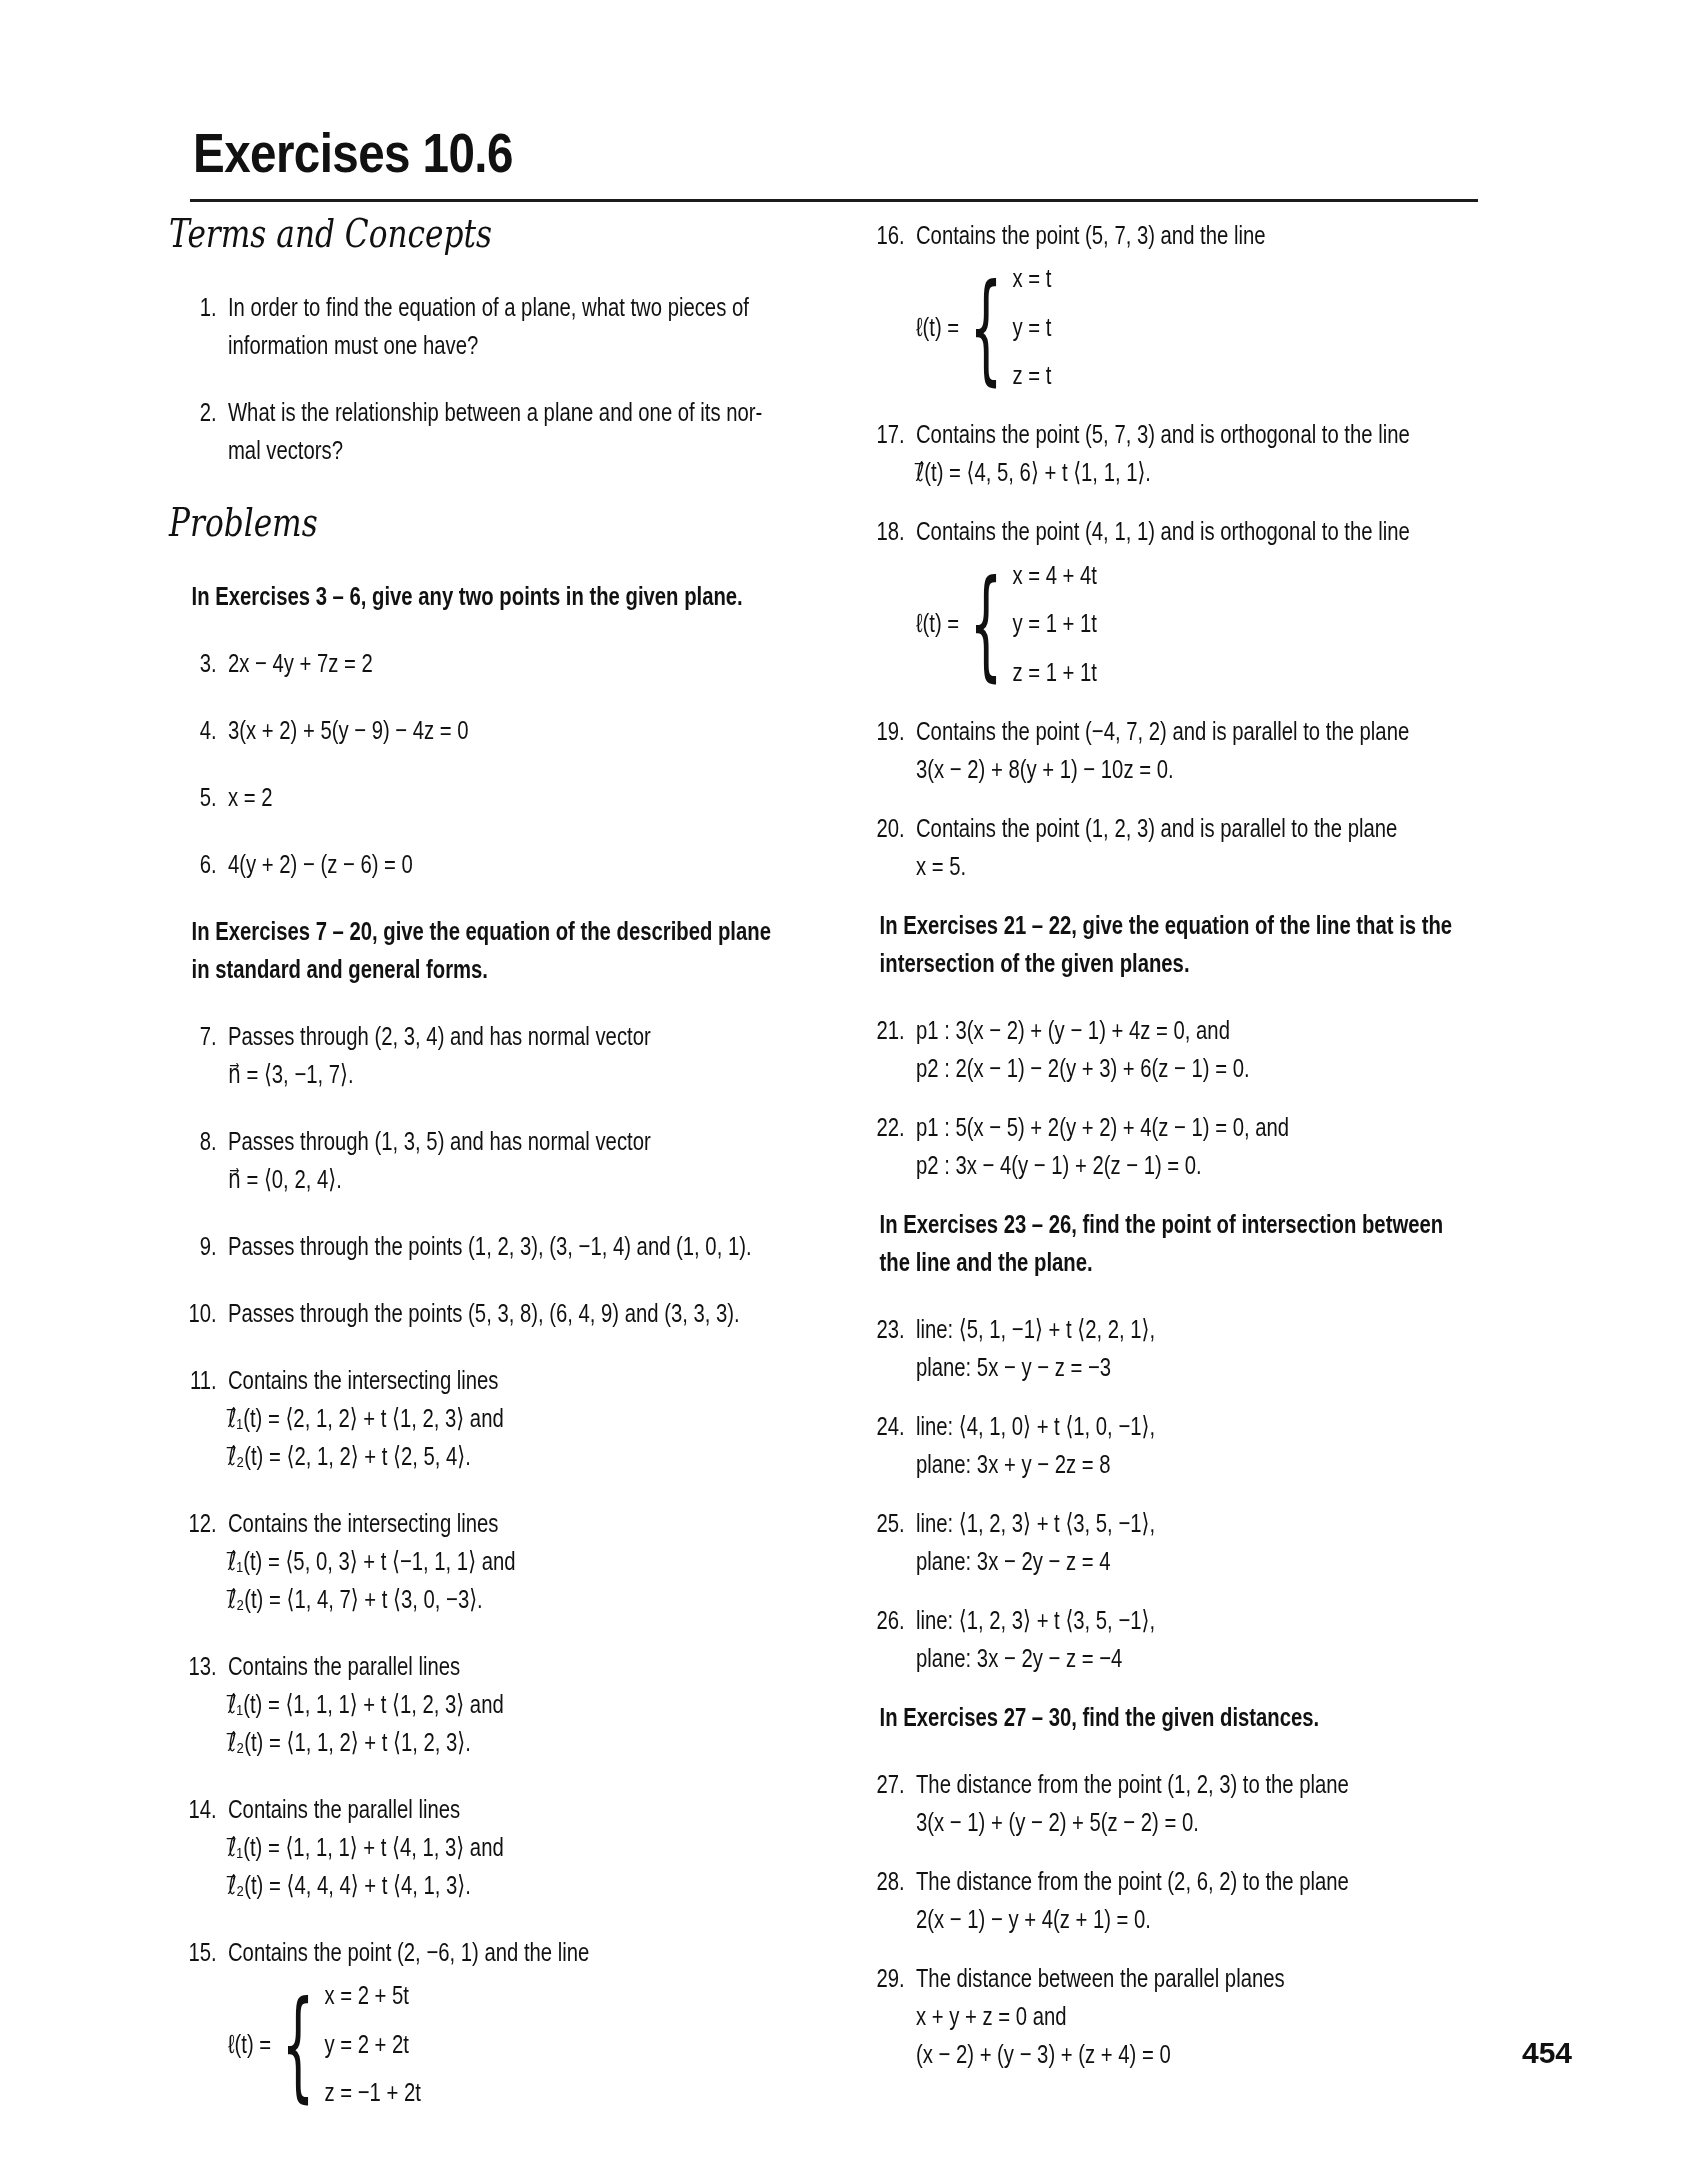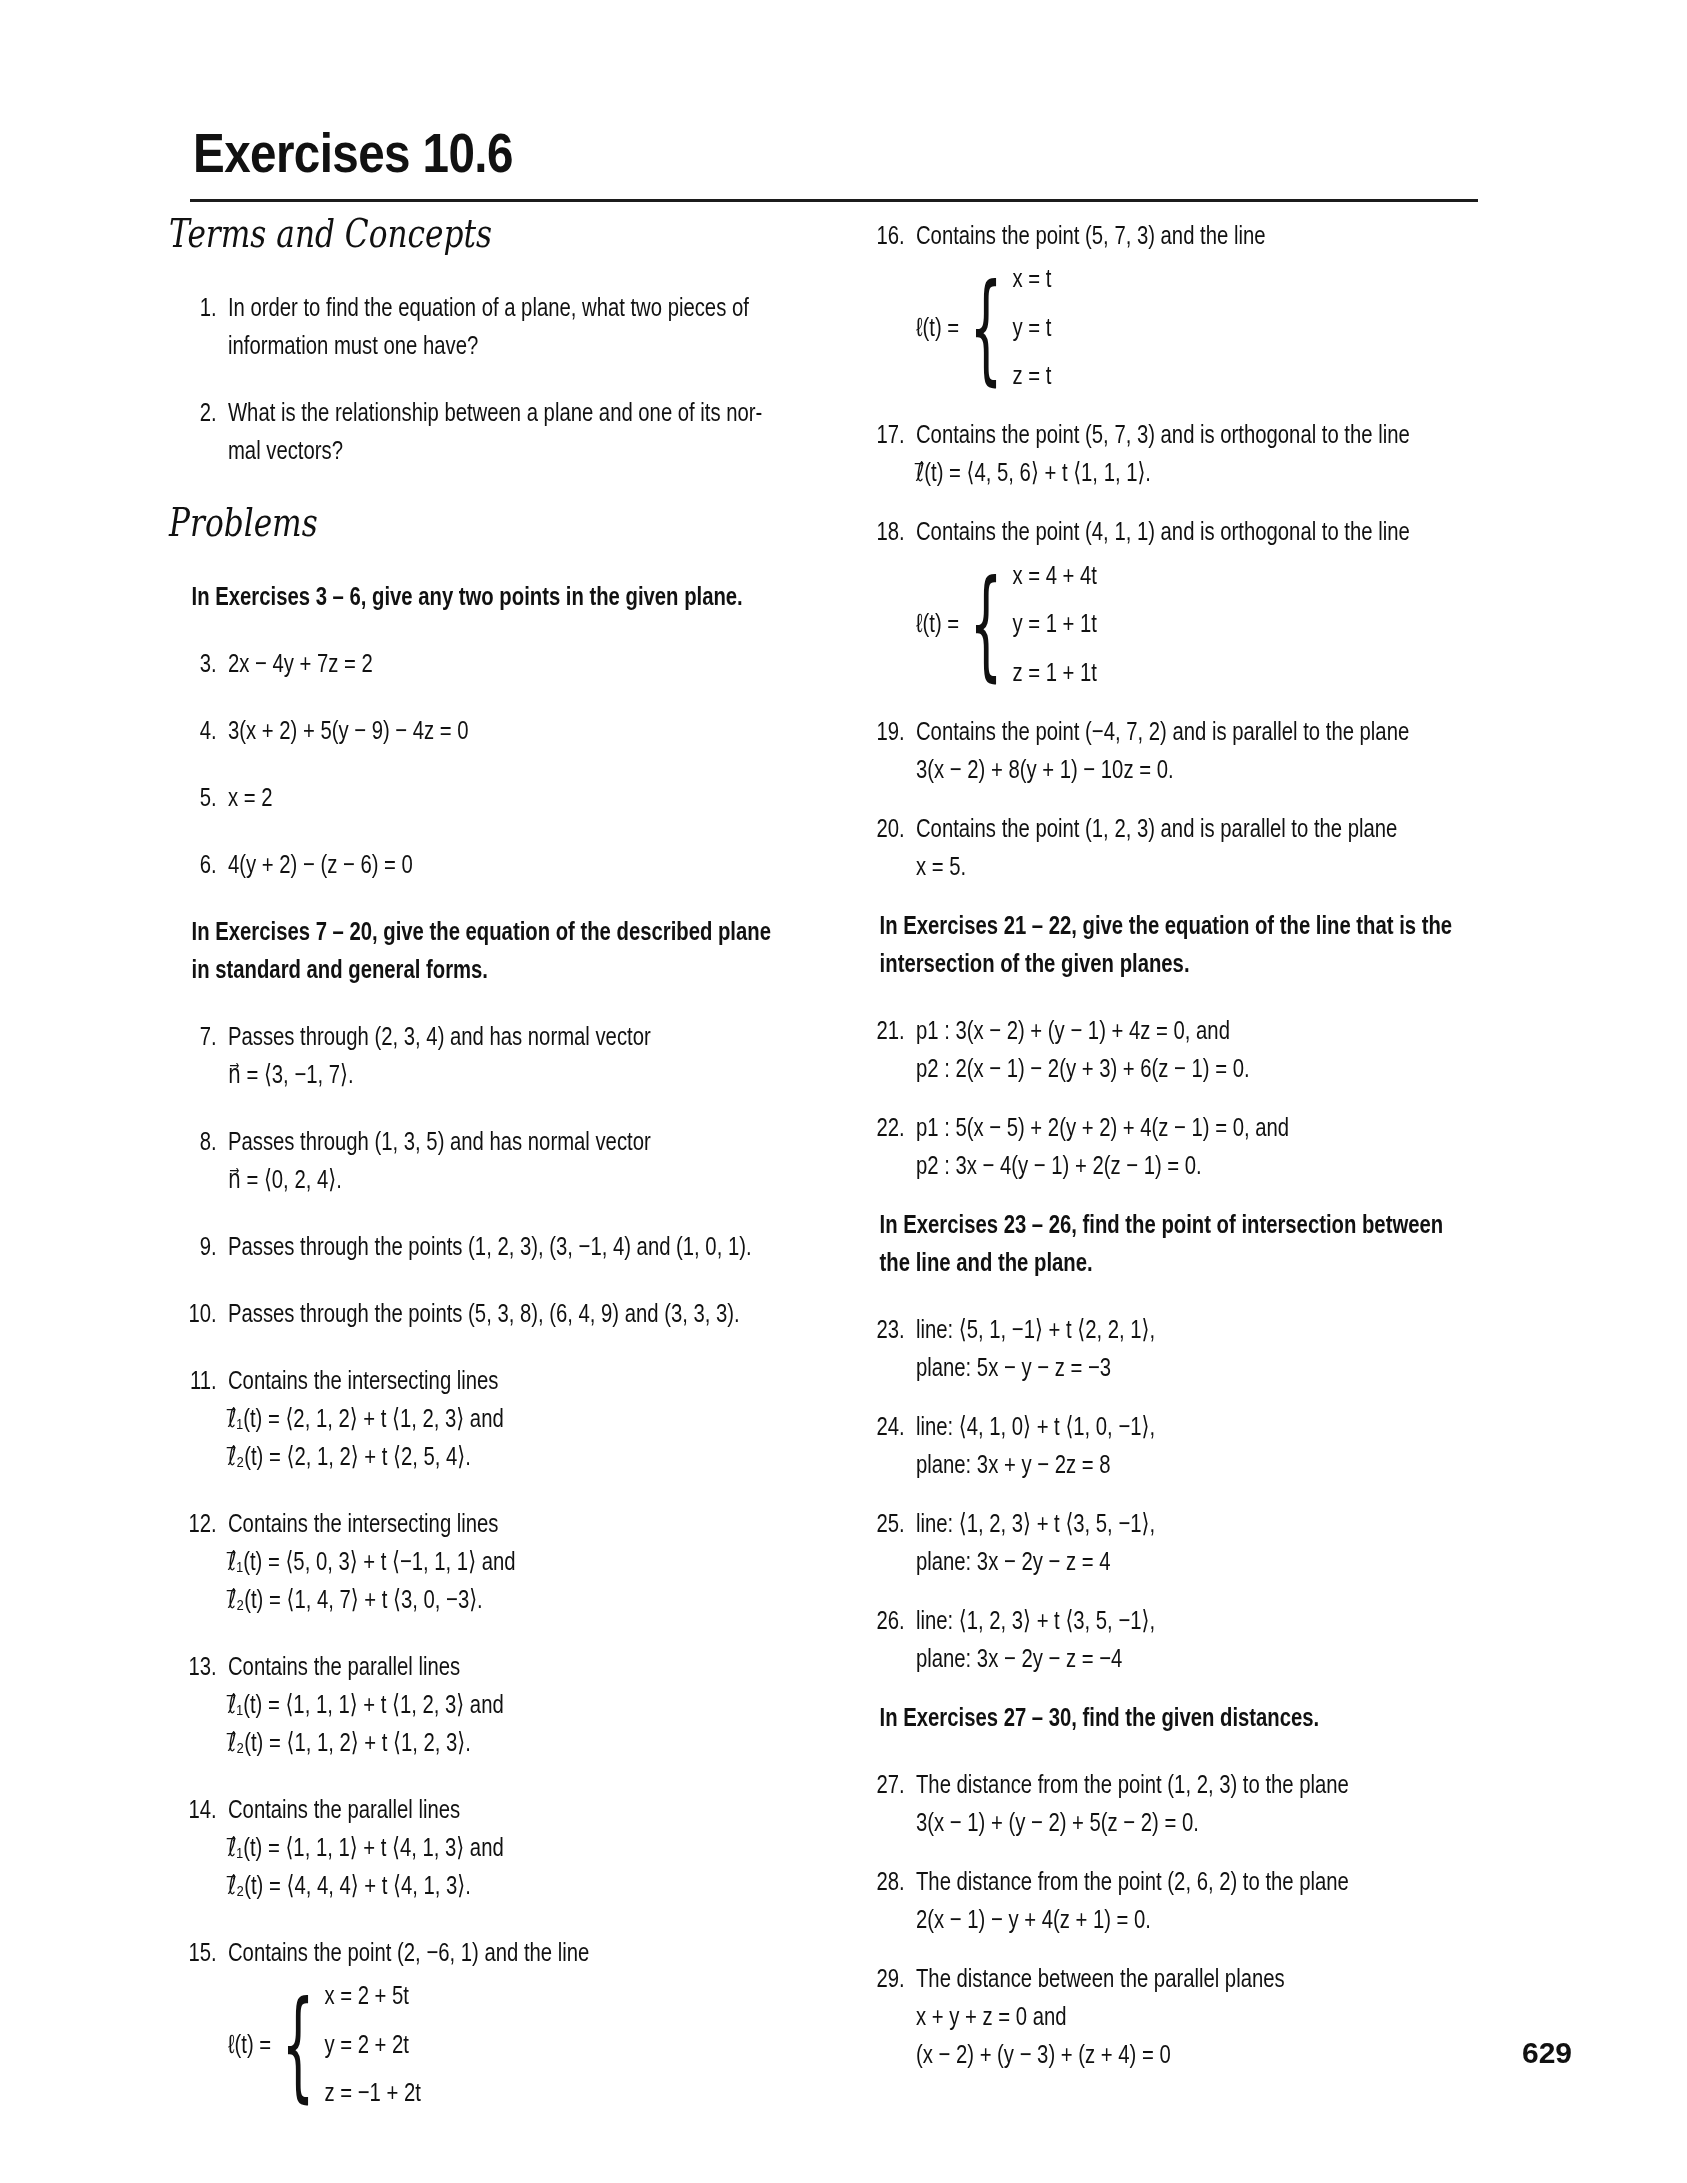--- a/index.html
+++ b/index.html
@@ -384,16 +384,16 @@
       <span class="num">29.</span>
       <div class="body">
         <div class="line">The distance between the parallel planes</div>
         <div class="line">x + y + z = 0 and</div>
         <div class="line">(x − 2) + (y − 3) + (z + 4) = 0</div>
       </div>
     </div>
 
   </div>
 
-  <div class="page-number">629</div>
+  <div class="page-number">454</div>
 
 </div>
 
 
 </body></html>

